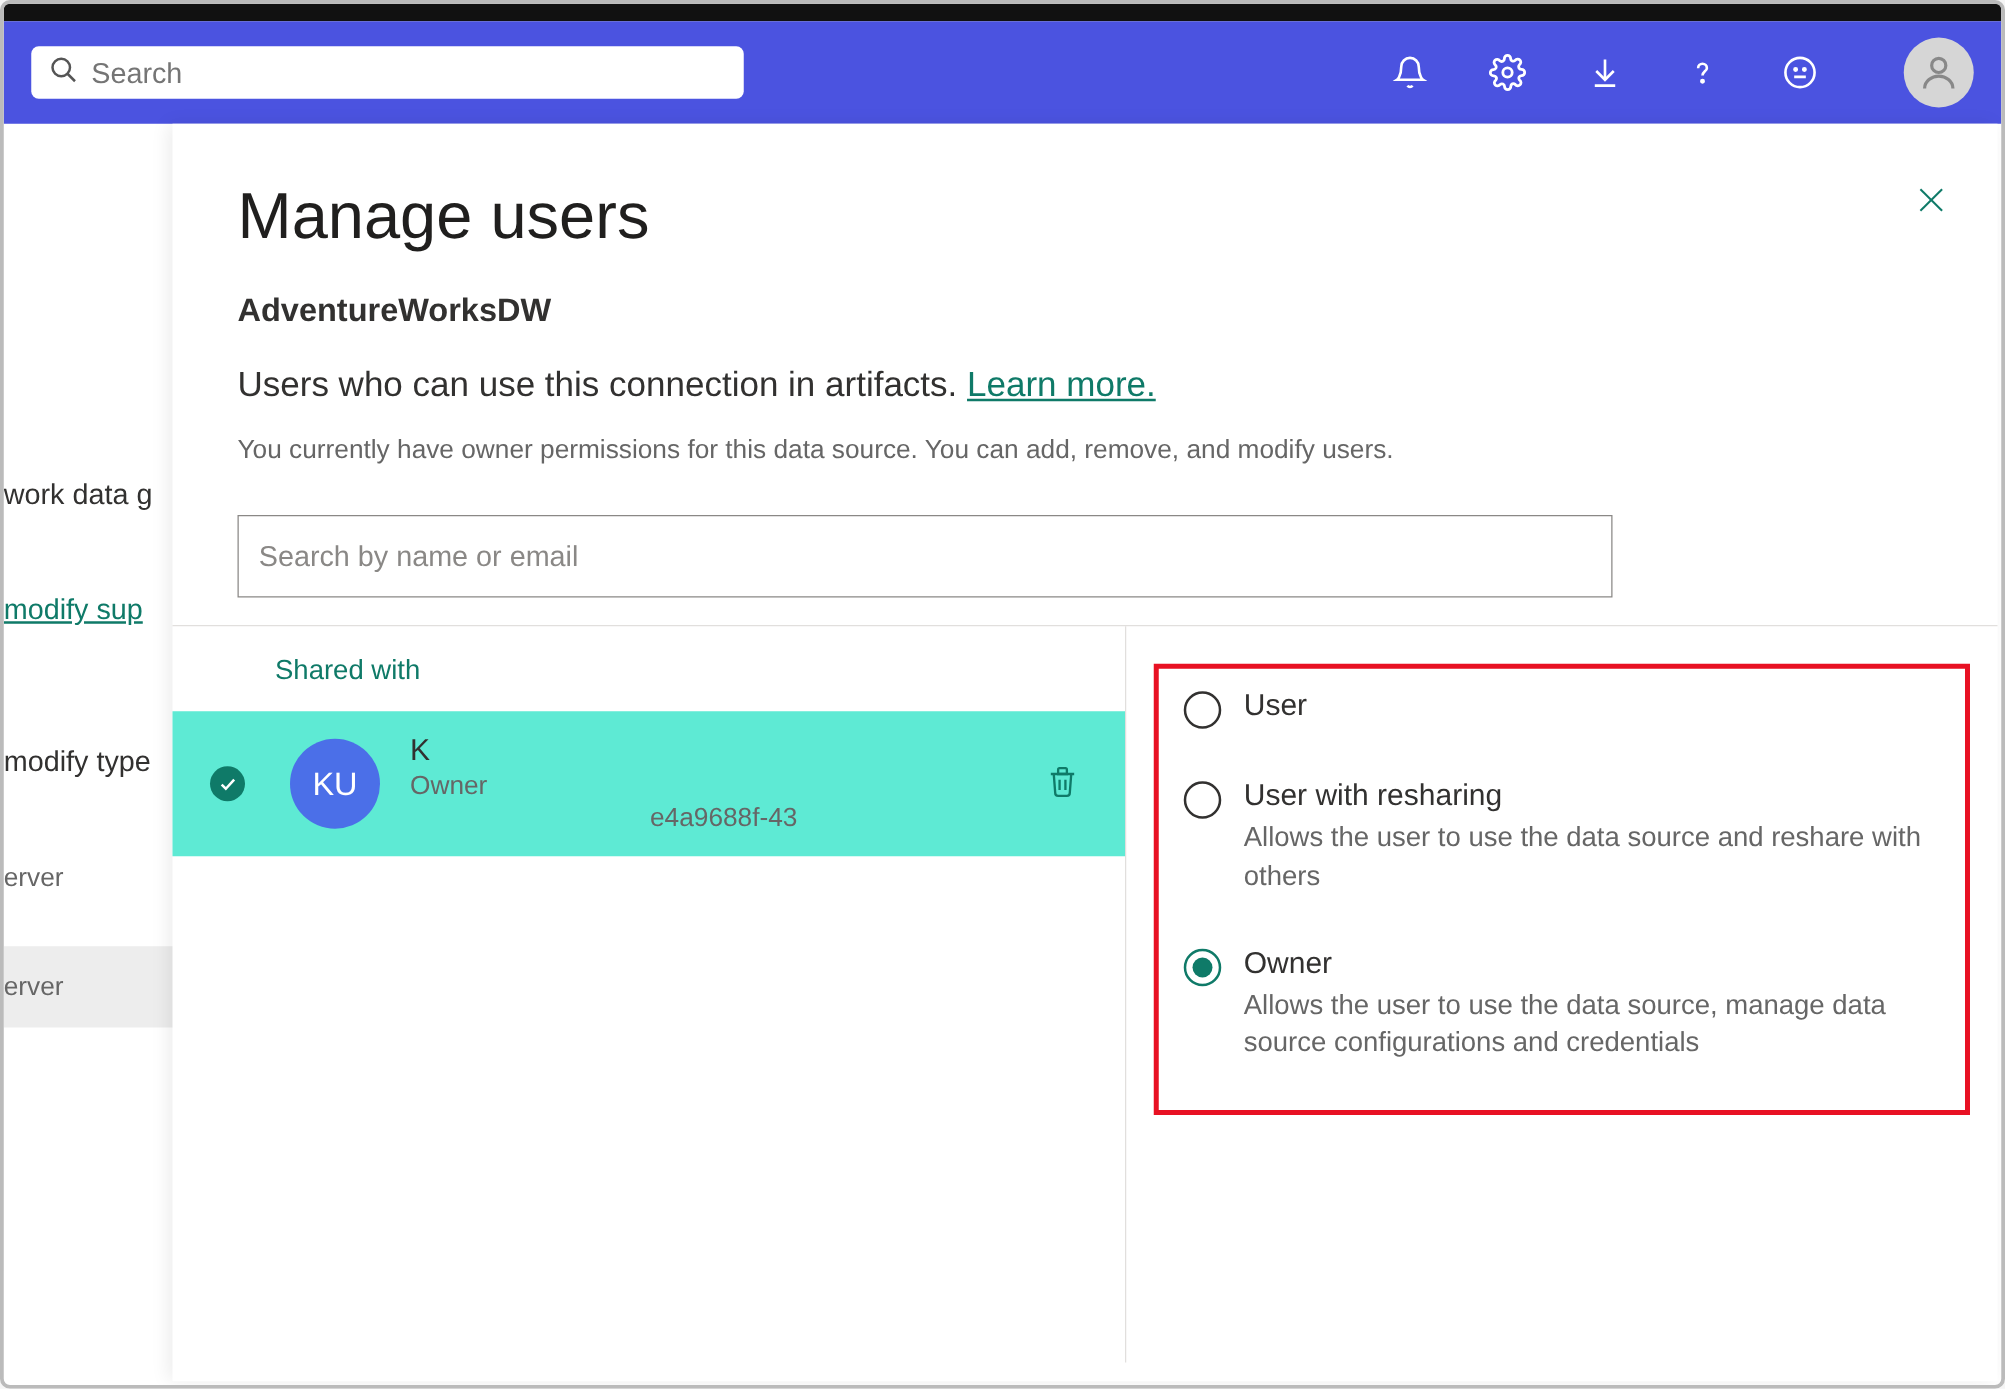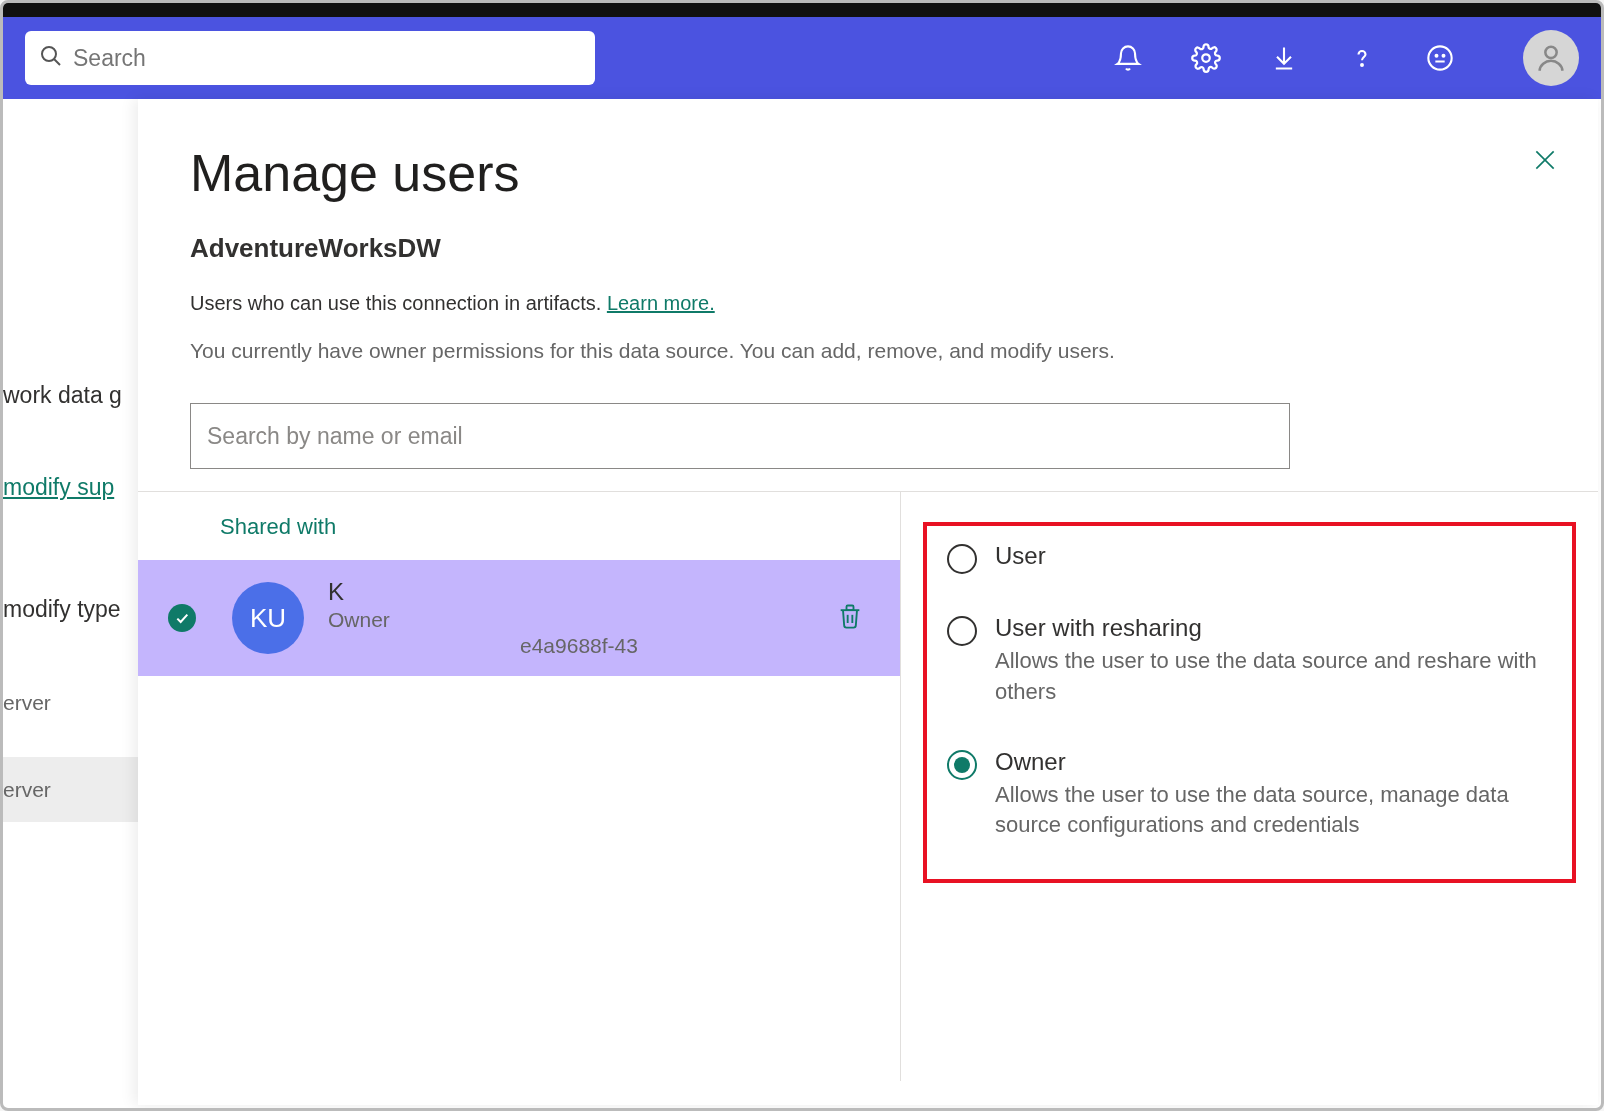--- a/index.html
+++ b/index.html
@@ -33,21 +33,21 @@
     width: 100%;
     height: 82px;
     background: #4b53e0;
     display: flex;
     align-items: center;
     padding: 0 22px;
   }
   
   .search-box {
     width: 570px;
-    height: 54px;
+    height: 42px;
     background: #fff;
     border-radius: 6px;
     display: flex;
     align-items: center;
     padding: 0 14px;
   }
   .search-box svg { flex-shrink: 0; }
   .search-box input {
     border: none;
     outline: none;
@@ -111,21 +111,21 @@
     font-weight: 400;
     color: #201f1e;
   }
   .panel-subtitle {
     font-size: 26px;
     font-weight: 700;
     color: #323130;
     margin-top: 30px;
   }
   .panel-desc {
-    font-size: 20px;
+    font-size: 28px;
     color: #323130;
     margin-top: 28px;
   }
   .panel-desc a { color: #0f7a68; text-decoration: underline; }
   .panel-note {
     font-size: 21px;
     color: #666;
     margin-top: 24px;
   }
   .close-btn {
@@ -168,21 +168,21 @@
   
   .shared-label {
     color: #0f7a68;
     font-size: 22px;
     padding: 22px 0 20px 82px;
   }
   
   .user-row {
     display: flex;
     align-items: center;
-    background: #c4b5fd;
+    background: #5eead4;
     padding: 18px 30px;
   }
   .check-circle {
     width: 28px; height: 28px;
     border-radius: 50%;
     background: #0f7a68;
     display:flex; align-items:center; justify-content:center;
     margin-right: 36px;
   }
   .user-avatar {

